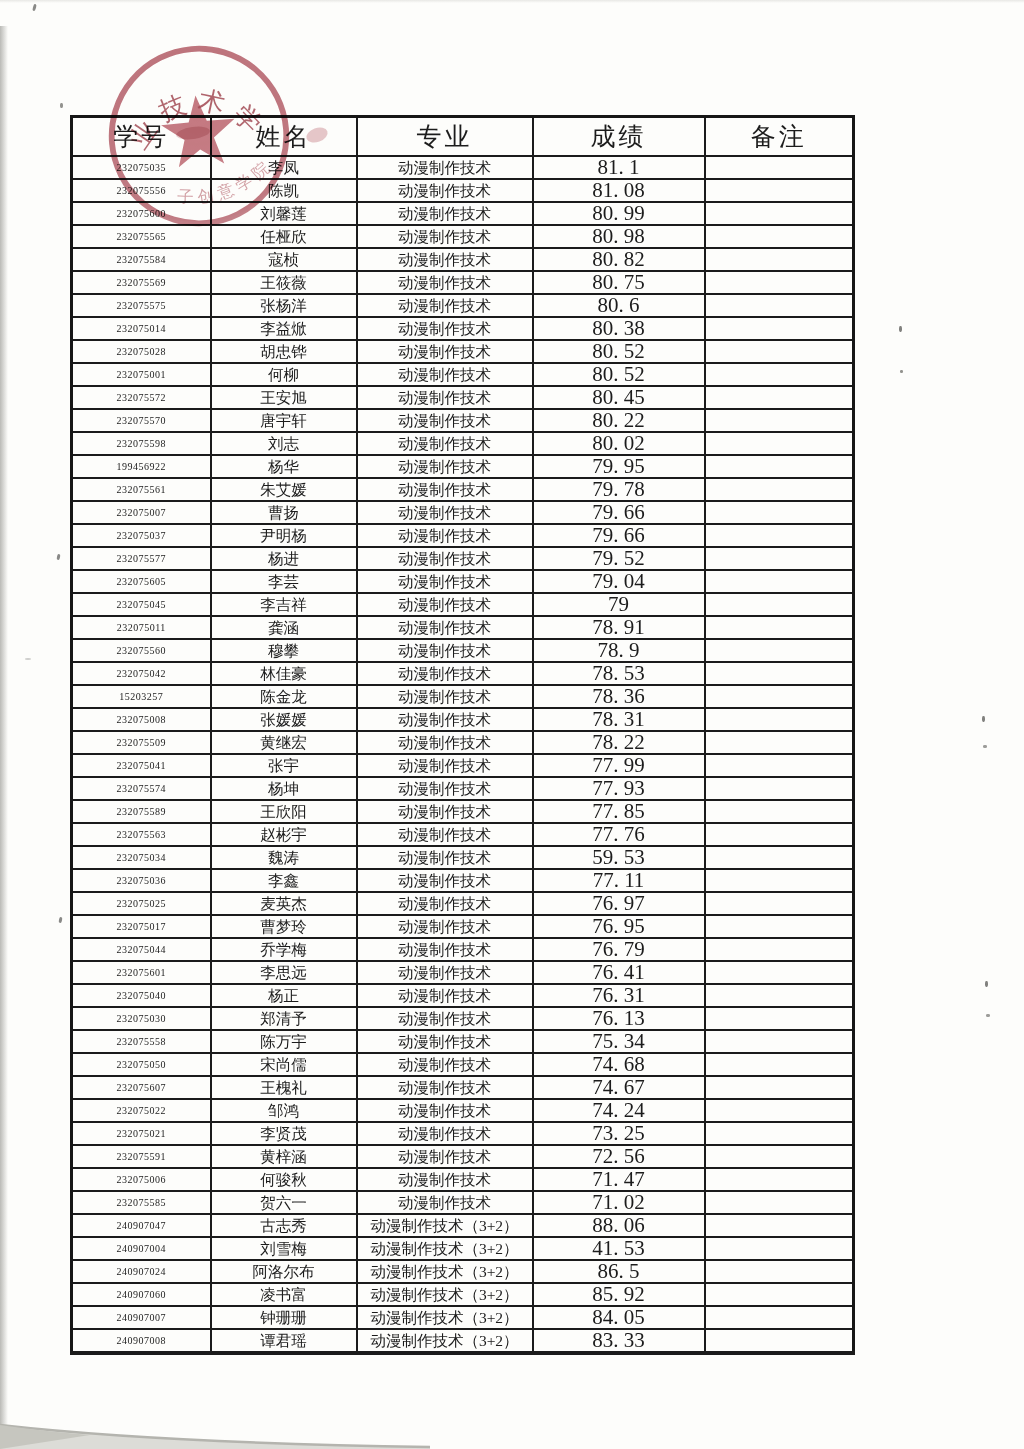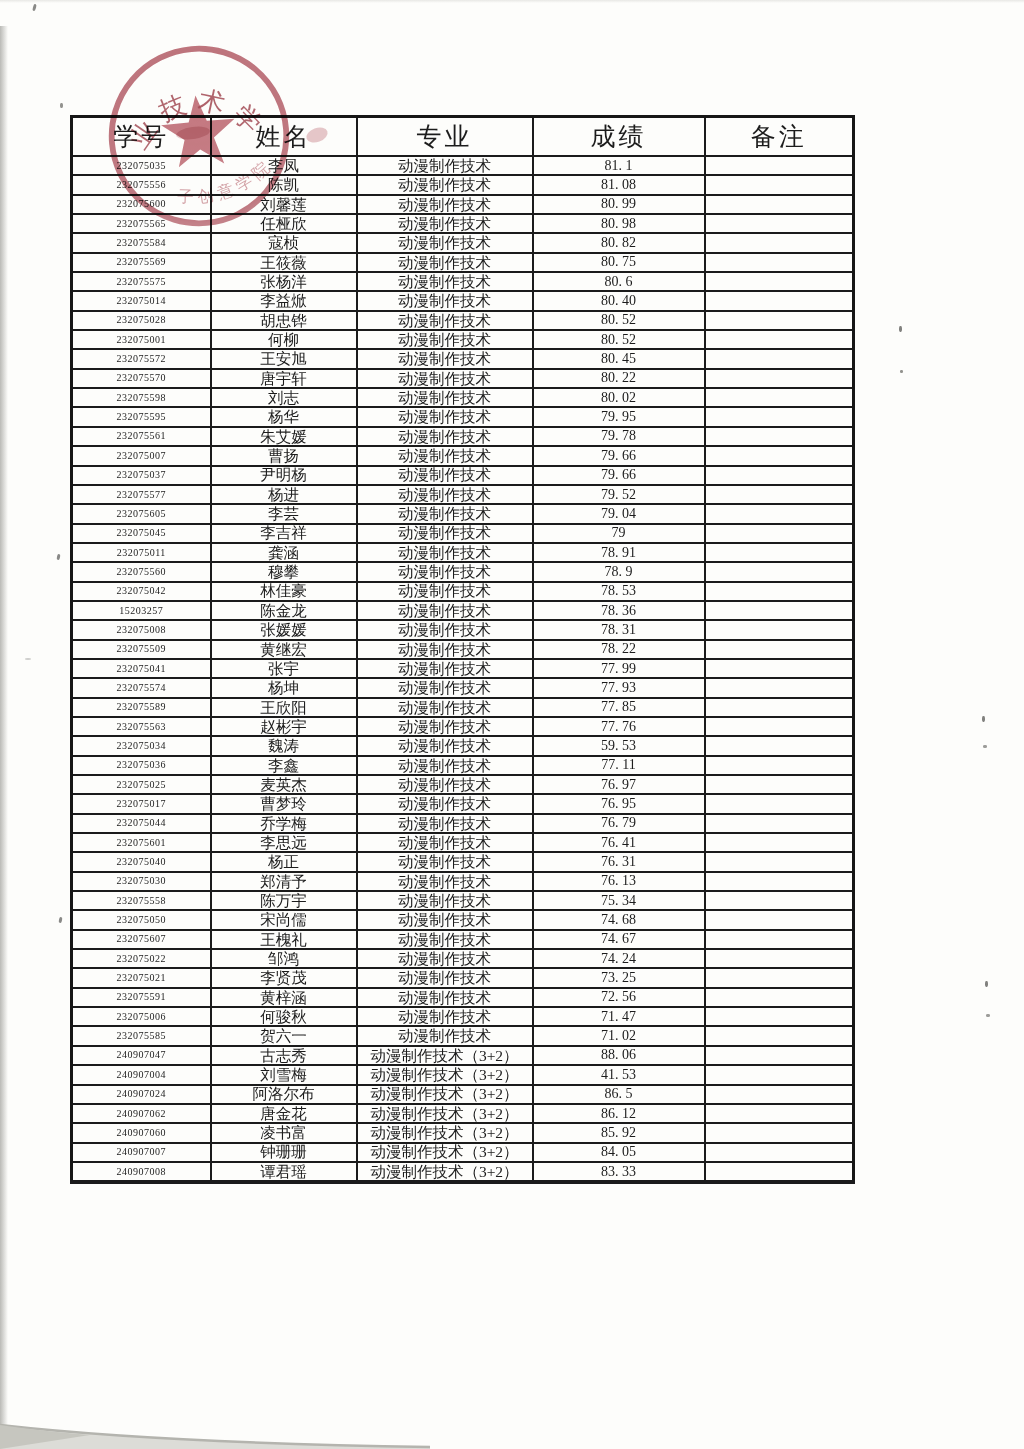--- a/index.html
+++ b/index.html
@@ -35,21 +35,21 @@
     padding:0;text-align:center;vertical-align:middle;
     white-space:nowrap;overflow:hidden;
   }
   .grade-table thead th{
     height:37px;font-size:25px;letter-spacing:3px;font-weight:500;
   }
   .grade-table tbody td{
     height:17.35px;font-size:15.5px;line-height:1;
   }
   .grade-table tbody td.c-id{font-size:10px;letter-spacing:0.5px;}
-  .grade-table tbody td.c-score{font-size:14px;border-radius:6px;}
+  .grade-table tbody td.c-score{font-size:21px;border-radius:6px;}
   .grade-table tbody tr:last-child td{border-bottom-width:4px;}
   table.grade-table{border:3px solid #161616;}
 
   
   .stamp{
     position:absolute;left:102px;top:35px;width:194px;height:202px;
     transform:rotate(-5deg);
     mix-blend-mode:multiply;
     opacity:0.9;
     pointer-events:none;
@@ -143,21 +143,21 @@
           <td class="c-id">232075575</td>
           <td class="c-name">张杨洋</td>
           <td class="c-major">动漫制作技术</td>
           <td class="c-score">80. 6</td>
           <td class="c-remark"></td>
         </tr>
         <tr>
           <td class="c-id">232075014</td>
           <td class="c-name">李益焮</td>
           <td class="c-major">动漫制作技术</td>
-          <td class="c-score">80. 40</td>
+          <td class="c-score">80. 38</td>
           <td class="c-remark"></td>
         </tr>
         <tr>
           <td class="c-id">232075028</td>
           <td class="c-name">胡忠铧</td>
           <td class="c-major">动漫制作技术</td>
           <td class="c-score">80. 52</td>
           <td class="c-remark"></td>
         </tr>
         <tr>
@@ -182,21 +182,21 @@
           <td class="c-remark"></td>
         </tr>
         <tr>
           <td class="c-id">232075598</td>
           <td class="c-name">刘志</td>
           <td class="c-major">动漫制作技术</td>
           <td class="c-score">80. 02</td>
           <td class="c-remark"></td>
         </tr>
         <tr>
-          <td class="c-id">232075595</td>
+          <td class="c-id">199456922</td>
           <td class="c-name">杨华</td>
           <td class="c-major">动漫制作技术</td>
           <td class="c-score">79. 95</td>
           <td class="c-remark"></td>
         </tr>
         <tr>
           <td class="c-id">232075561</td>
           <td class="c-name">朱艾媛</td>
           <td class="c-major">动漫制作技术</td>
           <td class="c-score">79. 78</td>
@@ -431,27 +431,20 @@
           <td class="c-name">刘雪梅</td>
           <td class="c-major">动漫制作技术（3+2）</td>
           <td class="c-score">41. 53</td>
           <td class="c-remark"></td>
         </tr>
         <tr>
           <td class="c-id">240907024</td>
           <td class="c-name">阿洛尔布</td>
           <td class="c-major">动漫制作技术（3+2）</td>
           <td class="c-score">86. 5</td>
-          <td class="c-remark"></td>
-        </tr>
-        <tr>
-          <td class="c-id">240907062</td>
-          <td class="c-name">唐金花</td>
-          <td class="c-major">动漫制作技术（3+2）</td>
-          <td class="c-score">86. 12</td>
           <td class="c-remark"></td>
         </tr>
         <tr>
           <td class="c-id">240907060</td>
           <td class="c-name">凌书富</td>
           <td class="c-major">动漫制作技术（3+2）</td>
           <td class="c-score">85. 92</td>
           <td class="c-remark"></td>
         </tr>
         <tr>

